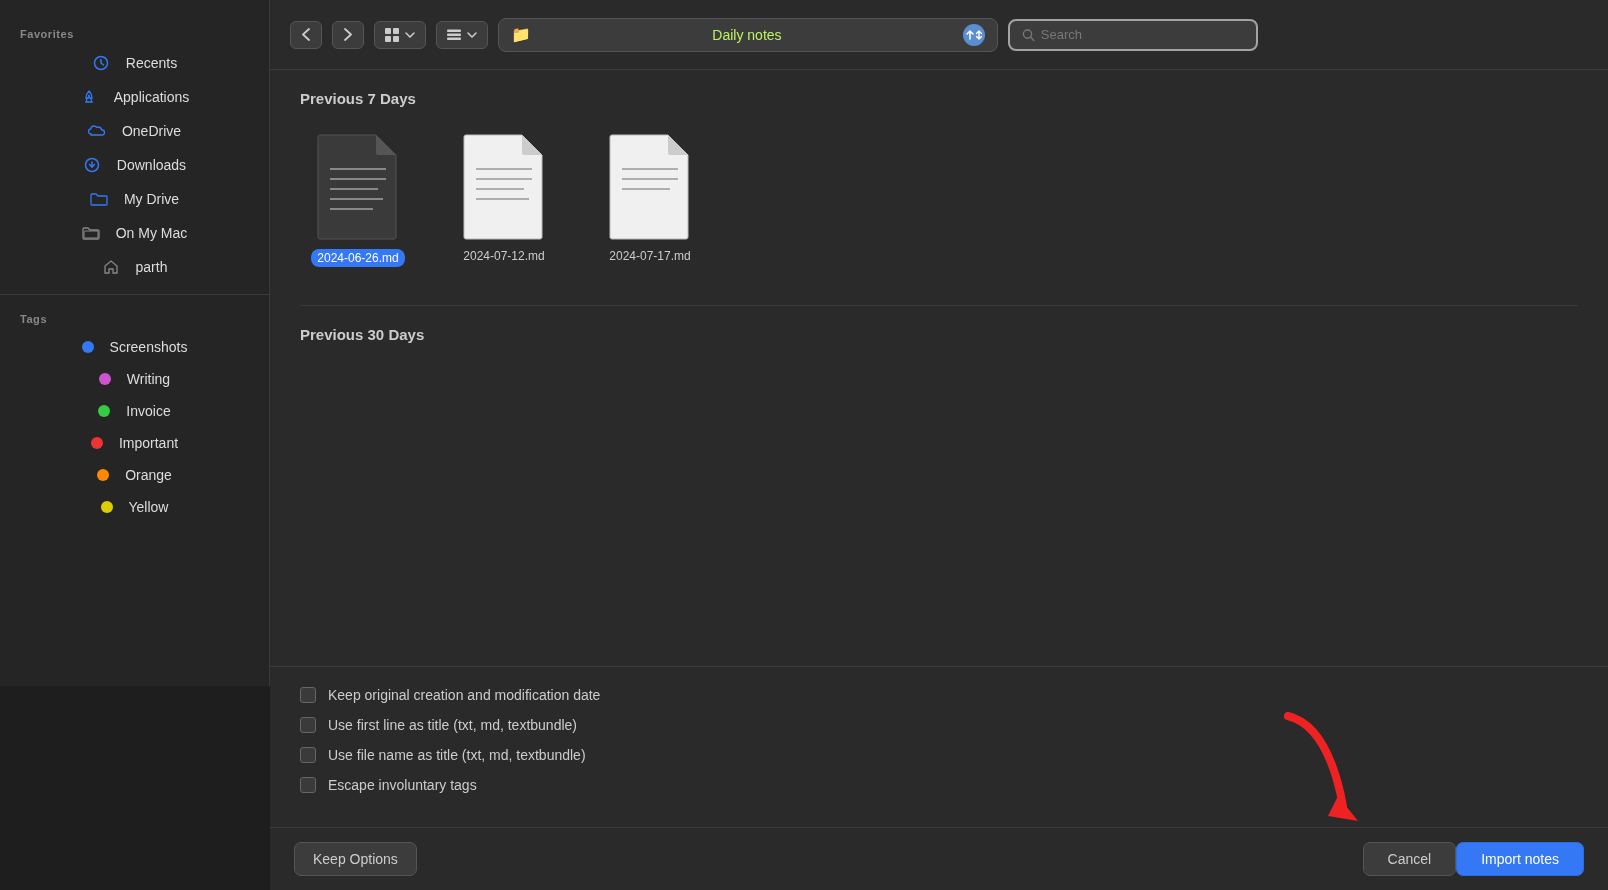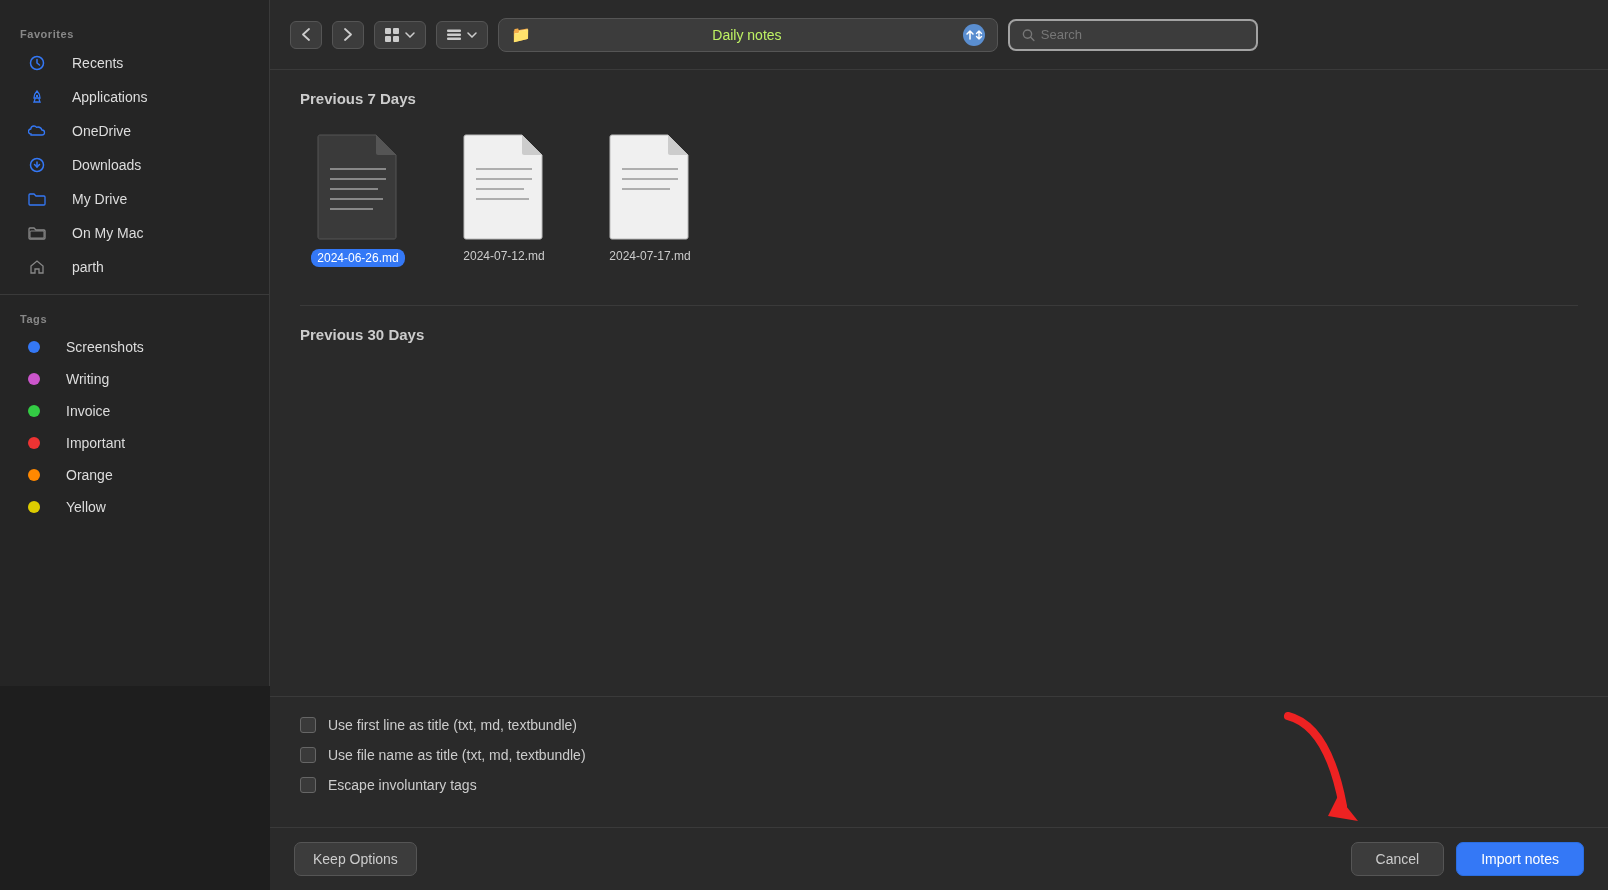--- a/index.html
+++ b/index.html
@@ -30,27 +30,28 @@
       font-size: 11px;
       font-weight: 600;
       letter-spacing: 0.05em;
       padding: 8px 20px 6px;
       text-transform: none;
     }
 
     .sidebar-item {
       display: flex;
       align-items: center;
-      gap: 26px;
+      gap: 16px;
       padding: 7px 20px;
       cursor: pointer;
       border-radius: 6px;
       margin: 1px 8px;
       color: #ddd;
       font-size: 14px;
+      justify-content: center;
     }
 
     .sidebar-icon {
       width: 18px;
       height: 18px;
       display: flex;
       align-items: center;
       justify-content: center;
       flex-shrink: 0;
     }
@@ -301,21 +302,20 @@
       background: #3c3c3c;
       border: 1px solid #555;
       border-radius: 7px;
       color: #ccc;
       font-size: 14px;
       cursor: pointer;
     }
 
     .right-buttons {
       display: flex;
-      gap: 12px;
       justify-content: flex-end;
     }
 
     .btn-cancel {
       padding: 8px 24px;
       background: #3c3c3c;
       border: 1px solid #555;
       border-radius: 7px;
       color: #ccc;
       font-size: 14px;
@@ -563,20 +563,24 @@
       </div>
 
       <hr class="section-divider">
       <div class="section-title">Previous 30 Days</div>
 
     </div>
 
     <div class="options-area">
       <div class="option-row">
         <div class="checkbox"></div>
+        <span class="option-label">Keep original creation and modification date</span>
+      </div>
+      <div class="option-row">
+        <div class="checkbox"></div>
         <span class="option-label">Use first line as title (txt, md, textbundle)</span>
       </div>
       <div class="option-row">
         <div class="checkbox"></div>
         <span class="option-label">Use file name as title (txt, md, textbundle)</span>
       </div>
       <div class="option-row">
         <div class="checkbox"></div>
         <span class="option-label">Escape involuntary tags</span>
       </div>

